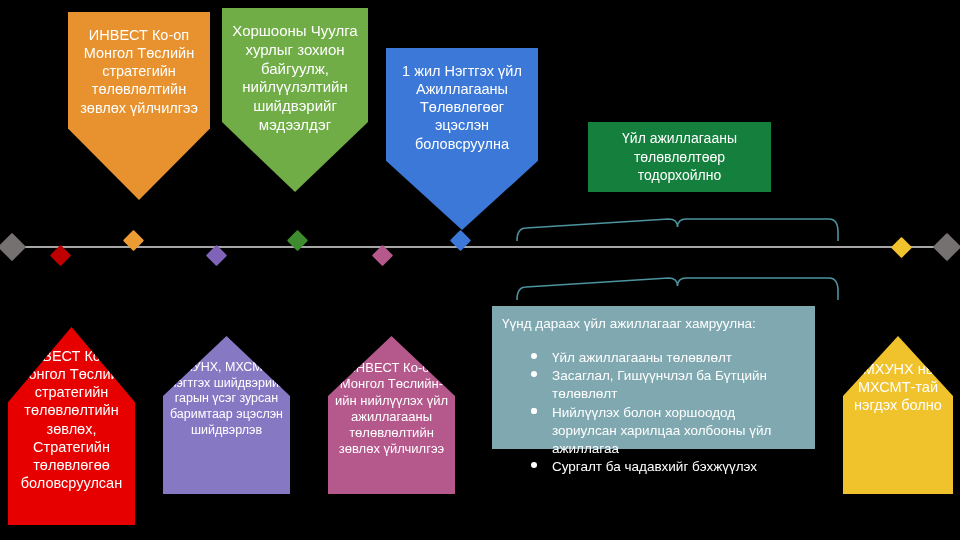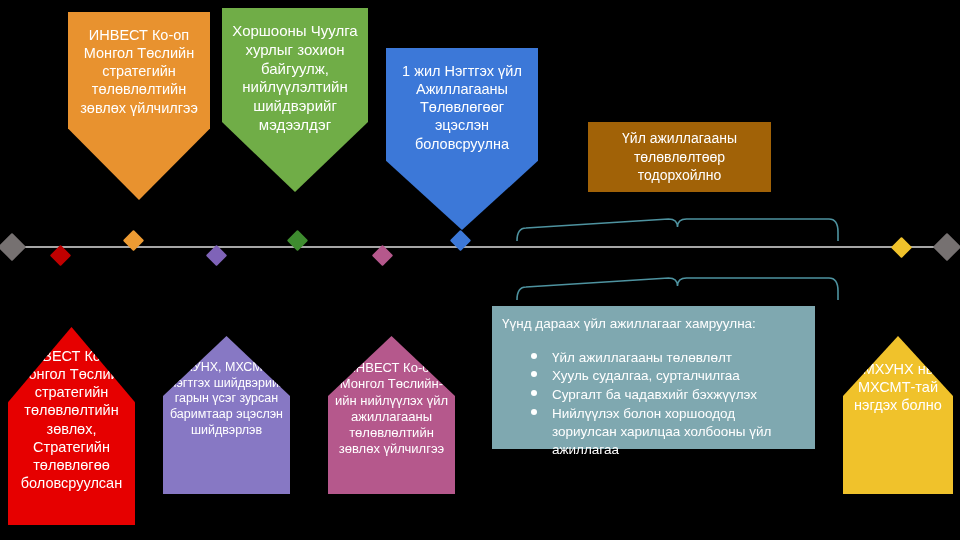--- a/index.html
+++ b/index.html
@@ -63,21 +63,21 @@
         <span class="txt" style="font-size: 14.5px; padding: 0px 6px; position: absolute; left: 0px; right: 0px; top: 14px;">ИНВЕСТ Ко-оп Монгол Төслийн стратегийн төлөвлөлтийн зөвлөх үйлчилгээ</span>
       </div>
       <div class="pent pent-down" style="left: 222px; top: 8px; width: 146px; height: 184px; background: rgb(112, 173, 71);">
         <span class="txt" style="font-size: 15px; padding: 0px 6px; position: absolute; left: 0px; right: 0px; top: 14px;">Хоршооны Чуулга хурлыг зохион байгуулж, нийлүүлэлтийн шийдвэрийг мэдээлдэг</span>
       </div>
       <div class="pent pent-down" style="left: 386px; top: 8px; width: 152px; height: 182px; background: rgb(60, 120, 216); margin-top: 40px;">
         <span class="txt" style="font-size: 14.5px; padding: 0px 6px; position: absolute; left: 0px; right: 0px; top: 14px;">1 жил Нэгтгэх үйл Ажиллагааны Төлөвлөгөөг эцэслэн боловсруулна</span>
       </div>
     </div>
 
-  <div class="rectbox" id="teal-note" style="left: 588px; top: 122px; width: 183px; height: 70px; background: #a16207; font-size: 14px; line-height: 1.35; padding: 0px 10px;">
+  <div class="rectbox" id="teal-note" style="left: 588px; top: 122px; width: 183px; height: 70px; background: #15803d; font-size: 14px; line-height: 1.35; padding: 0px 10px;">
     <span class="txt">Үйл ажиллагааны төлөвлөлтөөр тодорхойлно</span>
   </div>
 
   <div id="bottom-callouts">
       <div class="pent pent-up" style="left: 8px; top: 327px; width: 127px; height: 198px; background: rgb(230, 0, 0);">
         <span class="txt" style="font-size: 14.5px; padding: 0px 4px; position: absolute; left: 0px; right: 0px; top: 20px;">ИНВЕСТ Ко-оп Монгол Төслийн стратегийн төлөвлөлтийн зөвлөх, Стратегийн төлөвлөгөө боловсруулсан</span>
       </div>
       <div class="pent pent-up" style="left: 163px; top: 336px; width: 127px; height: 158px; background: rgb(135, 120, 196);">
         <span class="txt" style="font-size: 12.5px; padding: 0px 4px; position: absolute; left: 0px; right: 0px; top: 24px;">МХУНХ, МХСМТ-г нэгтгэх шийдвэрийг гарын үсэг зурсан баримтаар эцэслэн шийдвэрлэв</span>
       </div>
@@ -86,19 +86,20 @@
       </div>
       <div class="pent pent-up" style="left: 843px; top: 336px; width: 110px; height: 158px; background: rgb(240, 194, 43);">
         <span class="txt" style="font-size: 14.5px; padding: 0px 4px; position: absolute; left: 0px; right: 0px; top: 24px;">МХУНХ нь МХСМТ-тай нэгдэх болно</span>
       </div>
     </div>
 
   <div class="listbox" id="activities-panel" style="left: 492px; top: 306px; width: 323px; height: 143px; background: rgb(127, 168, 176); padding: 9px 8px 8px 10px;">
     <p class="intro">Үүнд дараах үйл ажиллагааг хамруулна:</p>
     <ul id="activities-list">
         <li><span class="bul"></span><span>Үйл ажиллагааны төлөвлөлт</span></li>
-        <li><span class="bul"></span><span>Хууль судалгаа, сурталчилгаа</span></li>
+        <li><span class="bul"></span><span>Засаглал, Гишүүнчлэл ба Бүтцийн төлөвлөлт</span></li>
+        <li><span class="bul"></span></li>
+        <li><span class="bul"></span><span>Нийлүүлэх болон хоршоодод зориулсан харилцаа холбооны үйл ажиллагаа</span></li>
         <li><span class="bul"></span><span>Сургалт ба чадавхийг бэхжүүлэх</span></li>
-        <li><span class="bul"></span><span>Нийлүүлэх болон хоршоодод зориулсан харилцаа холбооны үйл ажиллагаа</span></li>
       </ul>
   </div>
 
 </div>
 
 </body></html>

